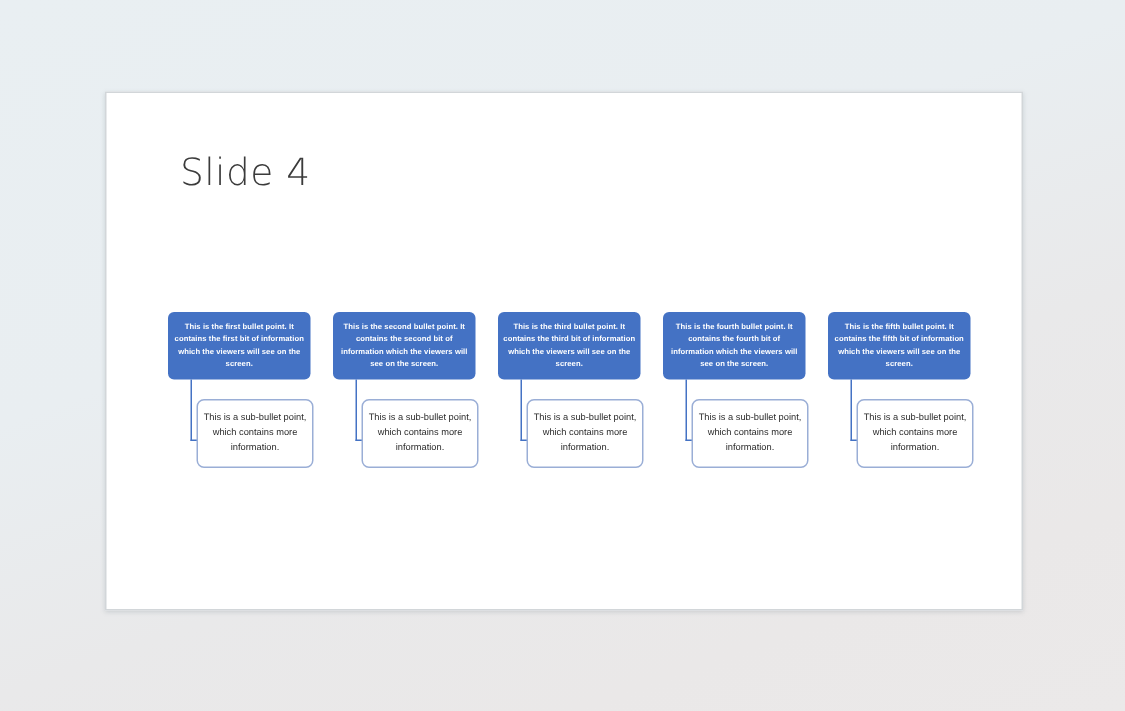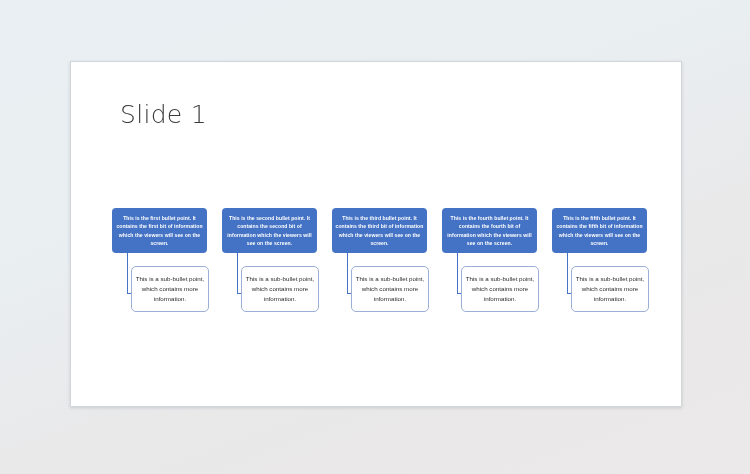--- a/index.html
+++ b/index.html
@@ -135,21 +135,21 @@
     text-align: center;
   }
 </style>
 </head>
 <body>
 
 <div id="app-background"></div>
 
 <div id="slide-canvas">
 
-  <div id="slide-title">Slide 1</div>
+  <div id="slide-title">Slide 4</div>
 
   <div id="diagram">
 
     <div class="bullet-group" style="left:0px;">
       <div class="bullet-box">
         <span class="bullet-box-text">This is the first bullet point. It contains the first bit of information which the viewers will see on the screen.</span>
       </div>
       <div class="connector-stem"></div>
       <div class="connector-arm"></div>
       <div class="sub-bullet-box">

